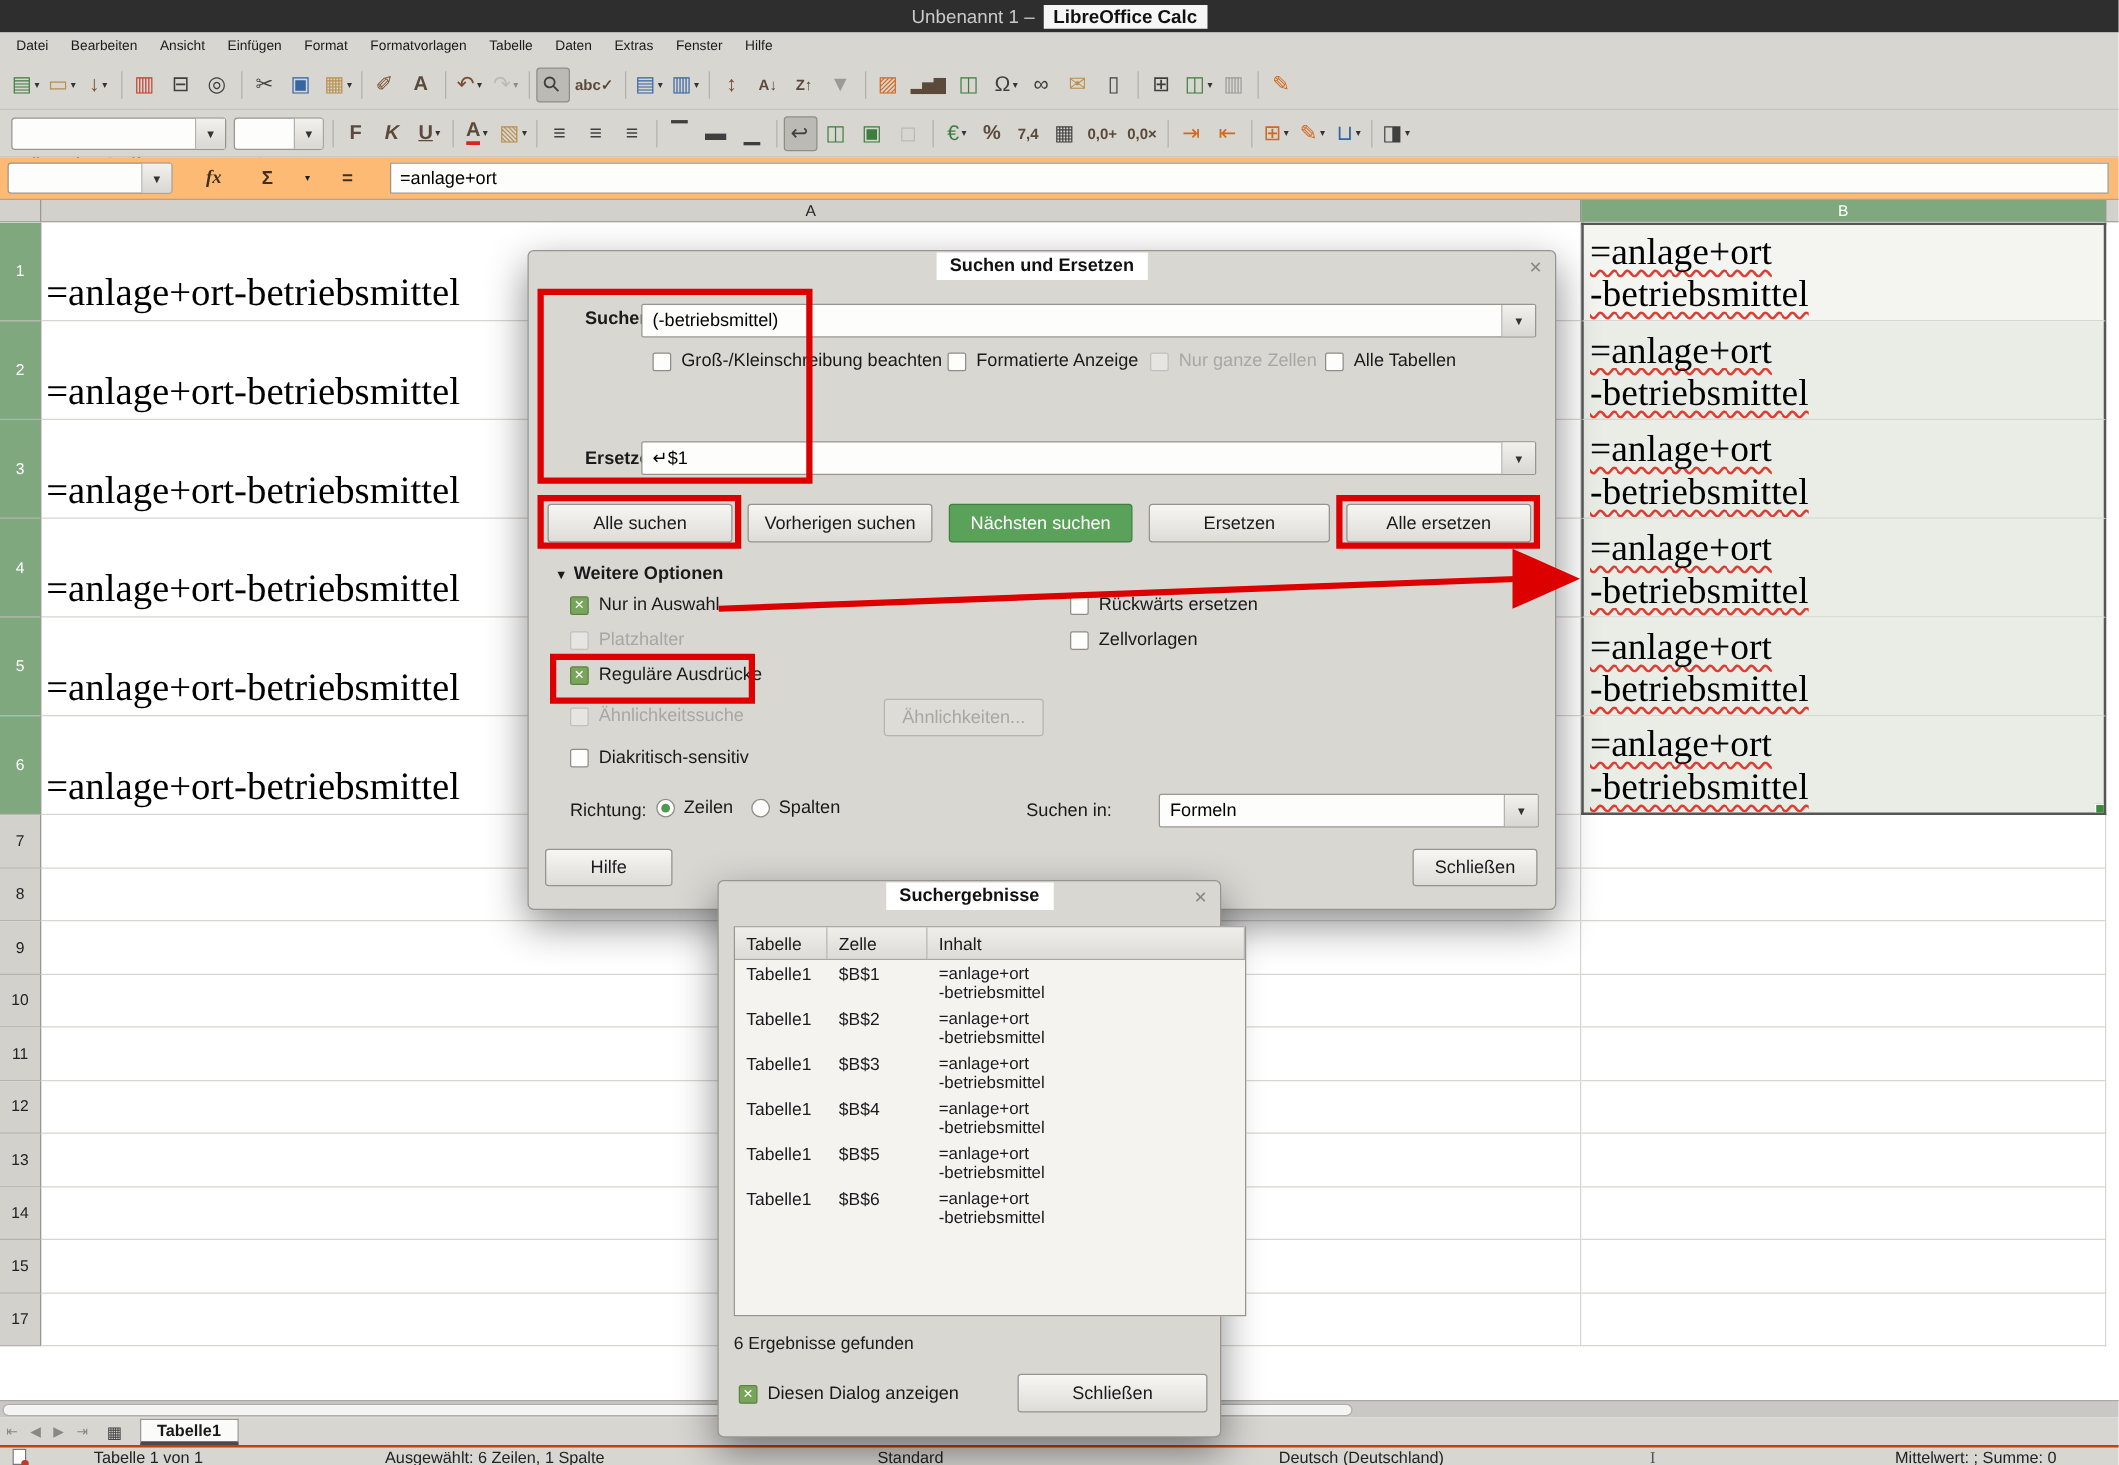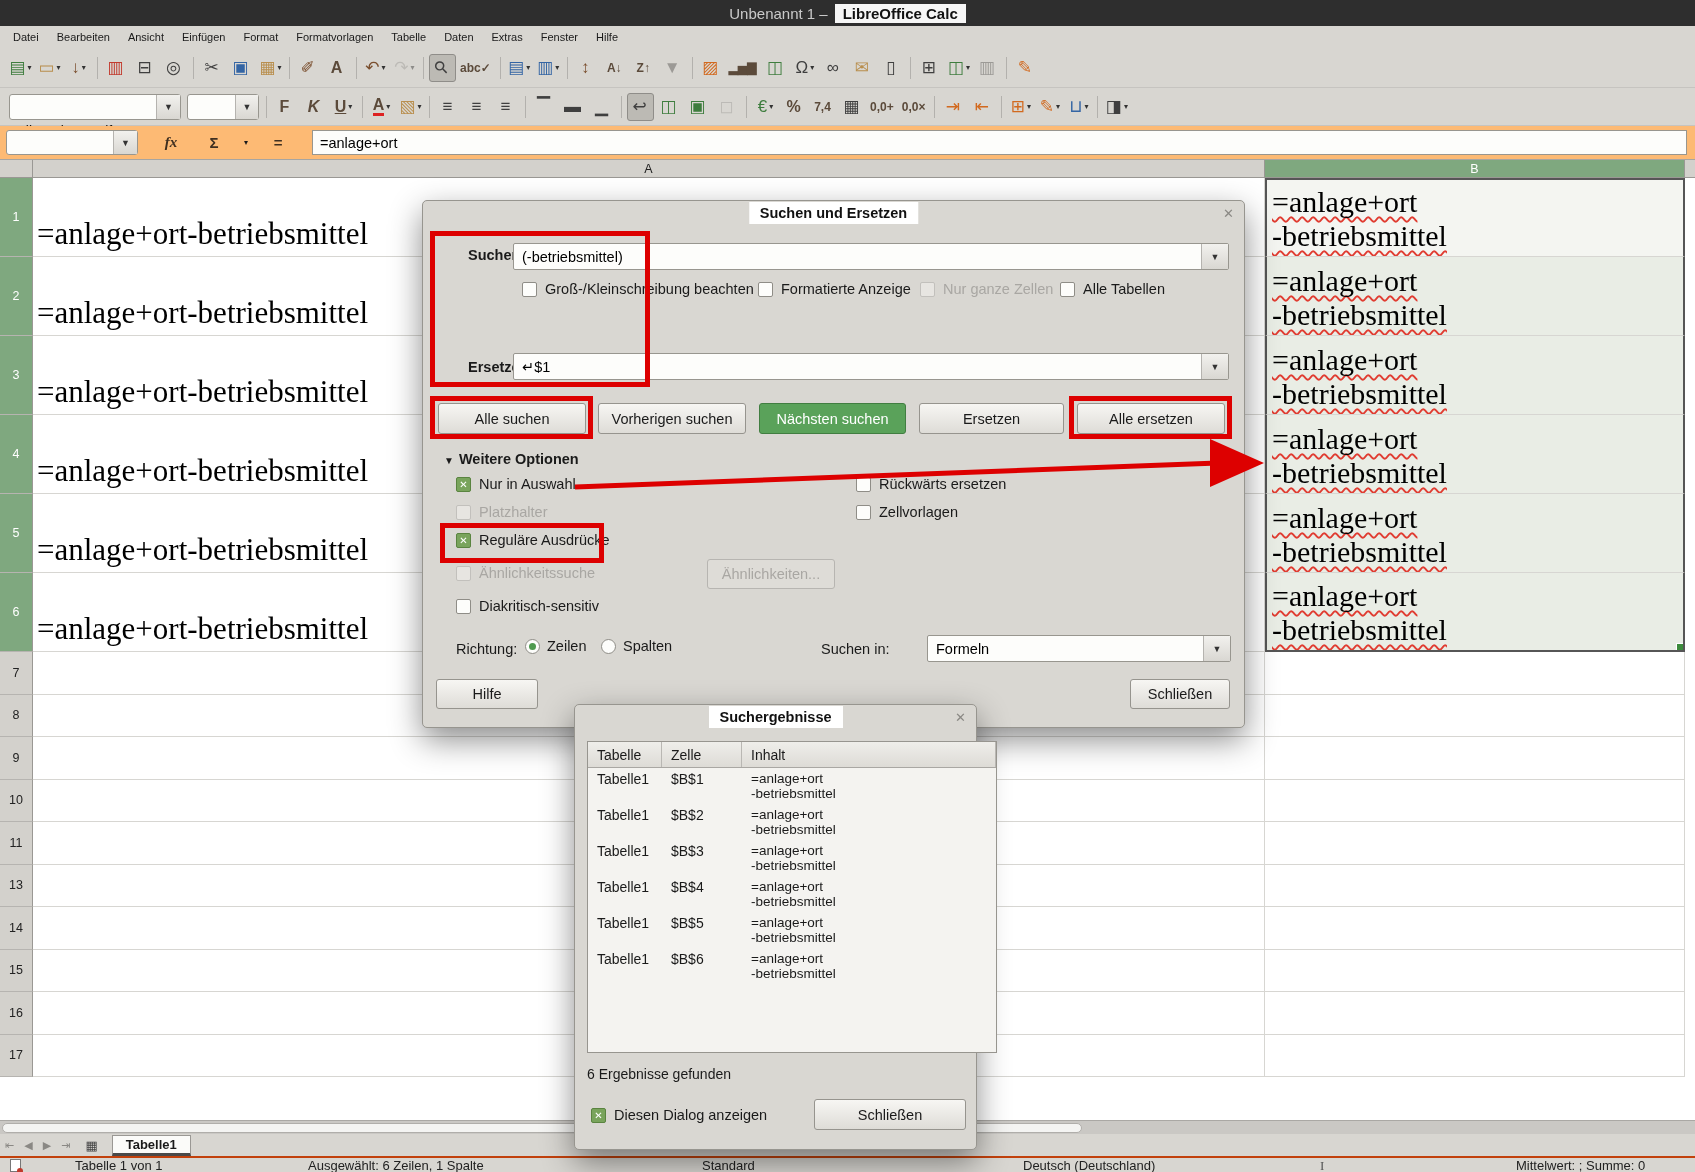--- a/index.html
+++ b/index.html
@@ -606,45 +606,45 @@
   </div>
     <div class="gridrow">
     <div class="rowhead">11</div>
     <div class="cellA"></div>
     <div class="cellB">
       <div class="bline wavy"></div>
       <div class="bline wavy"></div>
     </div>
   </div>
     <div class="gridrow">
+    <div class="rowhead">12</div>
+    <div class="cellA"></div>
+    <div class="cellB">
+      <div class="bline wavy"></div>
+      <div class="bline wavy"></div>
+    </div>
+  </div>
+    <div class="gridrow">
     <div class="rowhead">13</div>
     <div class="cellA"></div>
     <div class="cellB">
       <div class="bline wavy"></div>
       <div class="bline wavy"></div>
     </div>
   </div>
     <div class="gridrow">
     <div class="rowhead">14</div>
     <div class="cellA"></div>
     <div class="cellB">
       <div class="bline wavy"></div>
       <div class="bline wavy"></div>
     </div>
   </div>
     <div class="gridrow">
     <div class="rowhead">15</div>
-    <div class="cellA"></div>
-    <div class="cellB">
-      <div class="bline wavy"></div>
-      <div class="bline wavy"></div>
-    </div>
-  </div>
-    <div class="gridrow">
-    <div class="rowhead">16</div>
     <div class="cellA"></div>
     <div class="cellB">
       <div class="bline wavy"></div>
       <div class="bline wavy"></div>
     </div>
   </div>
     <div class="gridrow">
     <div class="rowhead">17</div>
     <div class="cellA"></div>
     <div class="cellB">

